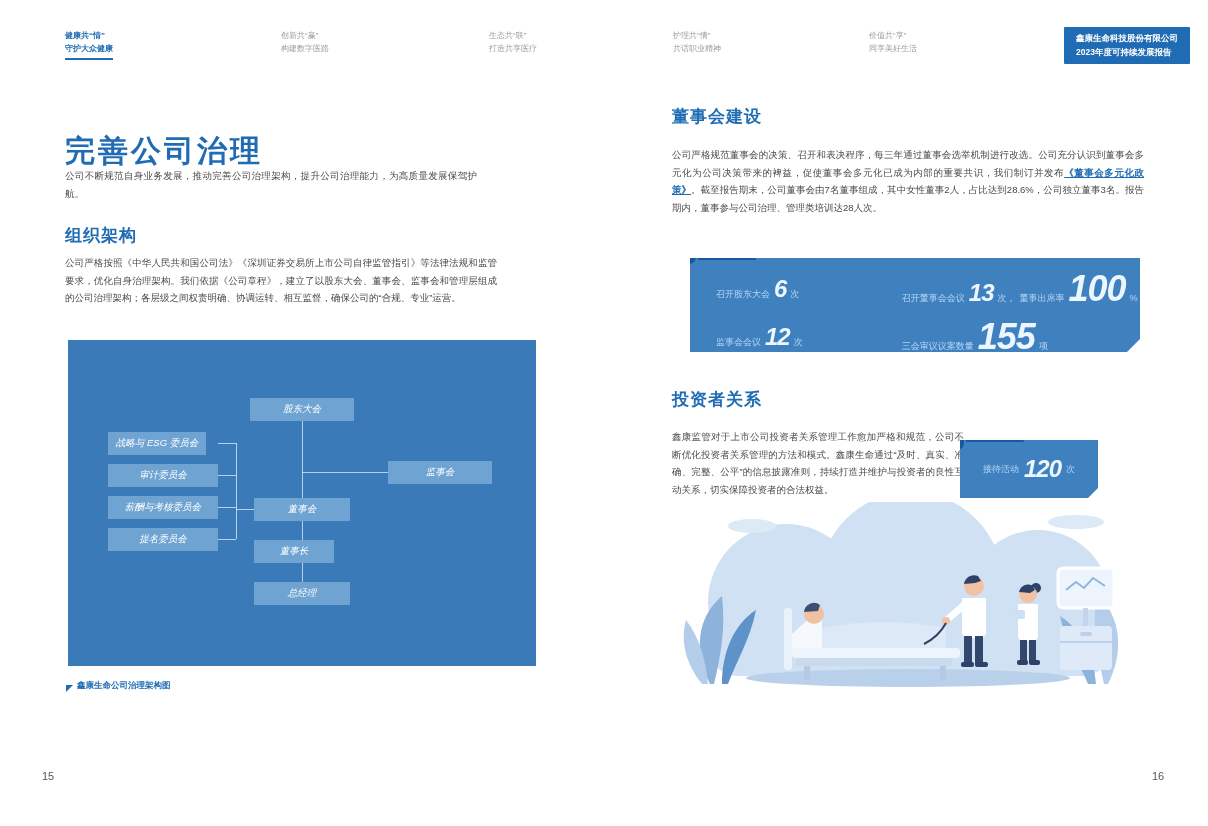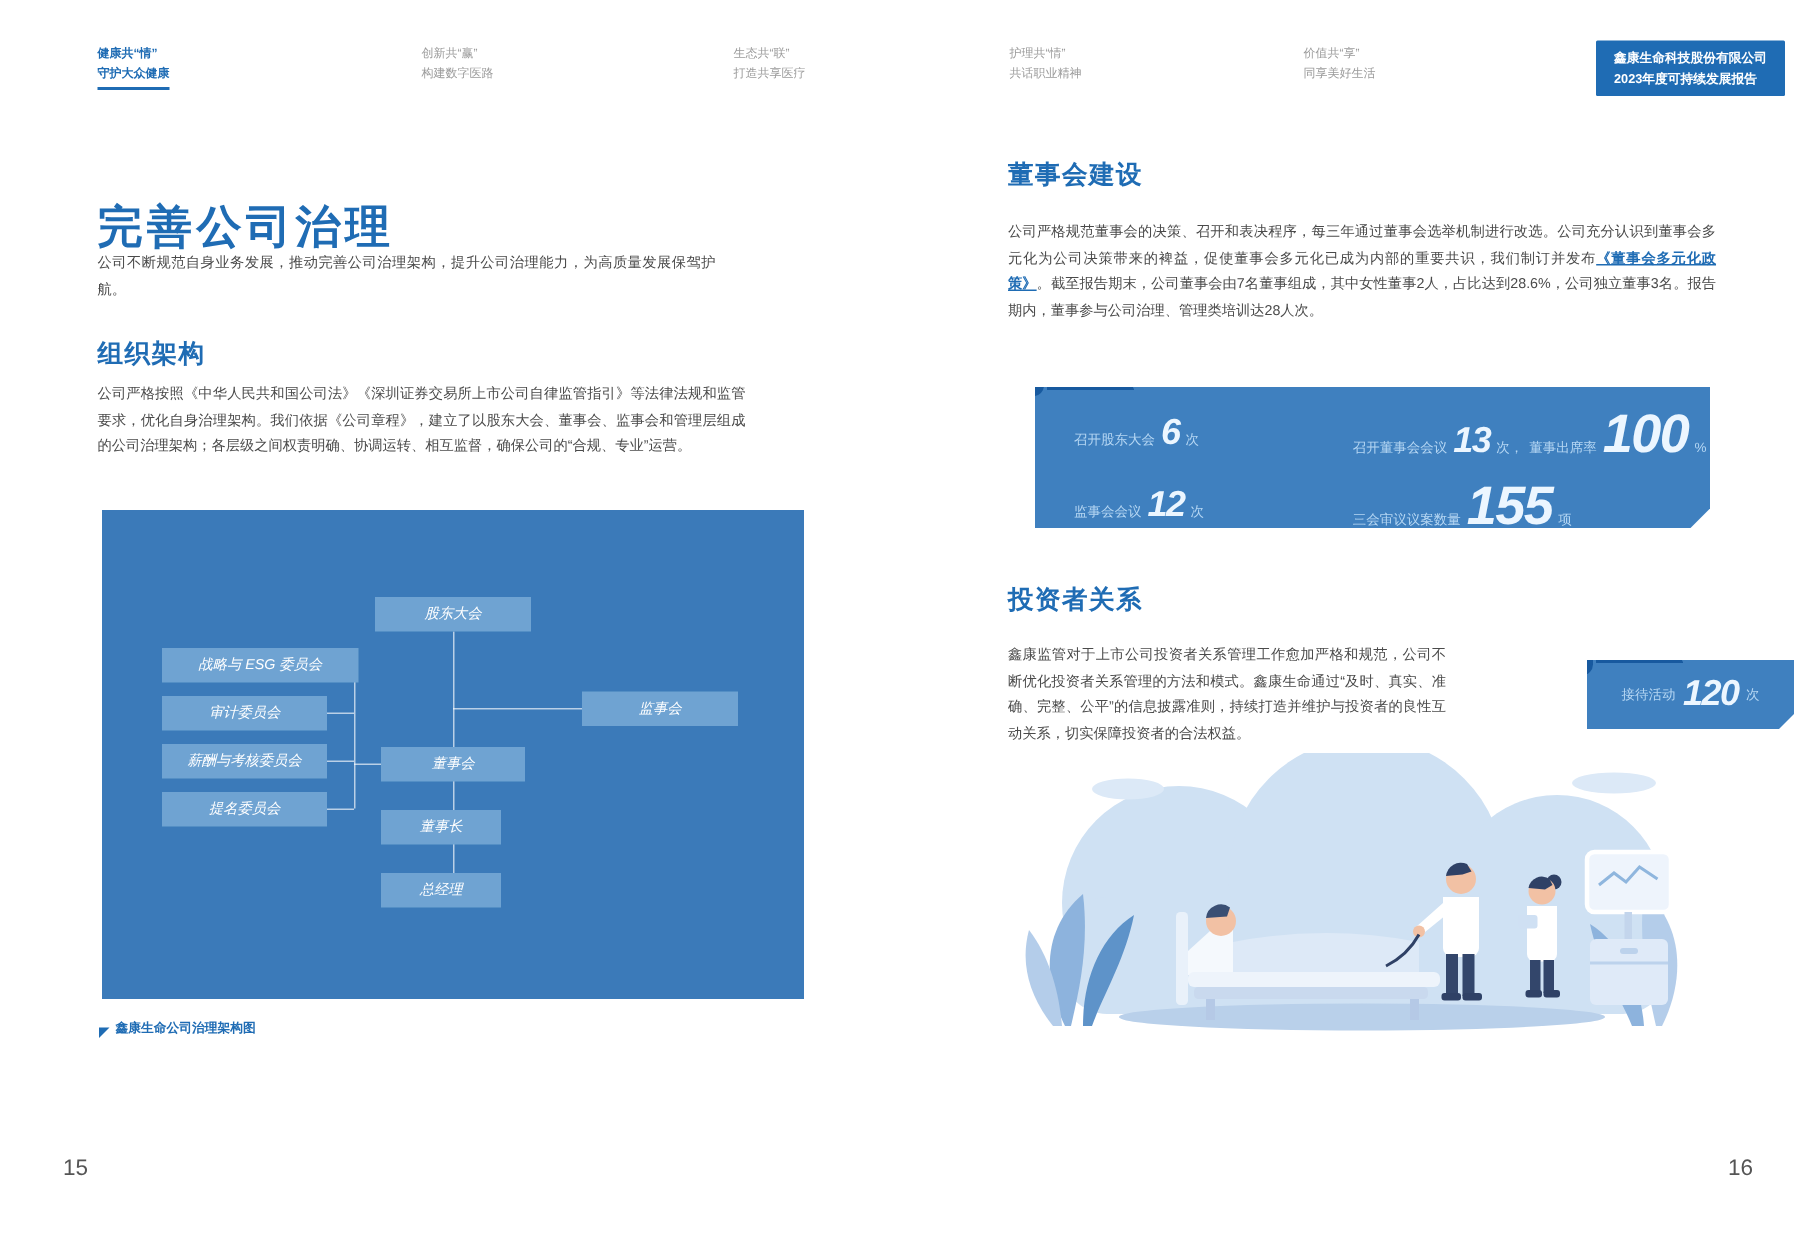--- a/index.html
+++ b/index.html
@@ -20,41 +20,41 @@
     position:absolute; top:27px; right:18px;
     background:#1f6cb4; color:#fff; font-size:8.5px; font-weight:bold;
     line-height:1.7; padding:4px 12px; border-radius:1px; text-align:left;
   }
 
   
   .page-title { position:absolute; left:65px; top:103px; font-size:30px; font-weight:bold; color:#1f6cb4; letter-spacing:3px;margin-top:28px; }
   .h2 { position:absolute; font-size:17px; font-weight:bold; color:#1f6cb4; letter-spacing:1px; }
   .body-text { position:absolute; font-size:9.5px; line-height:1.85; color:#4a4a4a; text-align:justify; }
   .inline-link { color:#1f6cb4; font-weight:bold; text-decoration:underline; cursor:pointer; }
-  .page-number { position:absolute; top:770px; font-size:15px; color:#555; }
+  .page-number { position:absolute; top:770px; font-size:11px; color:#555; }
 
   
   .org-box { position:absolute; left:68px; top:340px; width:468px; height:326px; background:#3b7ab9; }
   .org-node {
     position:absolute; height:23px; background:#6fa3d2; color:#fff;
     font-size:9.5px; display:flex; align-items:center; justify-content:center; z-index:2;font-style:italic;
   }
   .org-line { position:absolute; background:rgba(255,255,255,.65); z-index:1; }
   .caption { position:absolute; left:66px; top:680px; display:flex; align-items:flex-end; gap:4px;
              color:#1f6cb4; font-size:8.5px; font-weight:bold; }
   .caption-marker { width:0; height:0; border-top:7px solid #1f6cb4; border-right:7px solid transparent; }
 
   
   .stats-box { position:absolute; background:#3f80bf; }
   .stats-box.big {
     left:690px; top:258px; width:450px; height:94px;
     clip-path:polygon(0 0,100% 0,100% calc(100% - 13px),calc(100% - 13px) 100%,0 100%);
   }
   .stats-box.small {
-    left:1058px; top:440px; width:138px; height:46px;
+    left:960px; top:440px; width:138px; height:58px;
     clip-path:polygon(0 0,100% 0,100% calc(100% - 10px),calc(100% - 10px) 100%,0 100%);
   }
   .chart-icon {
     position:absolute; width:26px; height:26px; background:#17599f; border-radius:7px;
     display:flex; align-items:center; justify-content:center; z-index:3;
   }
   .year-tab {
     position:absolute; height:20px; line-height:20px; padding:0 16px 0 10px;
     background:#17599f; color:#fff; font-size:10px; font-weight:bold; z-index:3;
     clip-path:polygon(0 0,calc(100% - 10px) 0,100% 100%,0 100%);
@@ -109,28 +109,28 @@
     <div class="org-line" style="left:234px;top:81px;width:1px;height:161px"></div>
     <div class="org-line" style="left:234px;top:132px;width:86px;height:1px"></div>
     <div class="org-line" style="left:150px;top:103px;width:18px;height:1px"></div>
     <div class="org-line" style="left:150px;top:135px;width:18px;height:1px"></div>
     <div class="org-line" style="left:150px;top:167px;width:18px;height:1px"></div>
     <div class="org-line" style="left:150px;top:199px;width:18px;height:1px"></div>
     <div class="org-line" style="left:168px;top:103px;width:1px;height:96px"></div>
     <div class="org-line" style="left:168px;top:169px;width:18px;height:1px"></div>
 
     <div class="org-node" style="left:182px;top:58px;width:104px">股东大会</div>
-    <div class="org-node" style="left:40px;top:92px;width:131px">战略与 ESG 委员会</div>
+    <div class="org-node" style="left:40px;top:92px;width:98px">战略与 ESG 委员会</div>
     <div class="org-node" style="left:40px;top:124px;width:110px">审计委员会</div>
     <div class="org-node" style="left:40px;top:156px;width:110px">薪酬与考核委员会</div>
     <div class="org-node" style="left:40px;top:188px;width:110px">提名委员会</div>
     <div class="org-node" style="left:320px;top:121px;width:104px">监事会</div>
     <div class="org-node" style="left:186px;top:158px;width:96px">董事会</div>
     <div class="org-node" style="left:186px;top:200px;width:80px">董事长</div>
-    <div class="org-node" style="left:186px;top:242px;width:80px">总经理</div>
+    <div class="org-node" style="left:186px;top:242px;width:96px">总经理</div>
   </div>
 
   <div class="caption">
     <span class="caption-marker"></span>
     <span>鑫康生命公司治理架构图</span>
   </div>
 
   <div class="page-number" style="left:42px">15</div>
 
   <h2 class="h2" style="left:672px; top:105px">董事会建设</h2>

